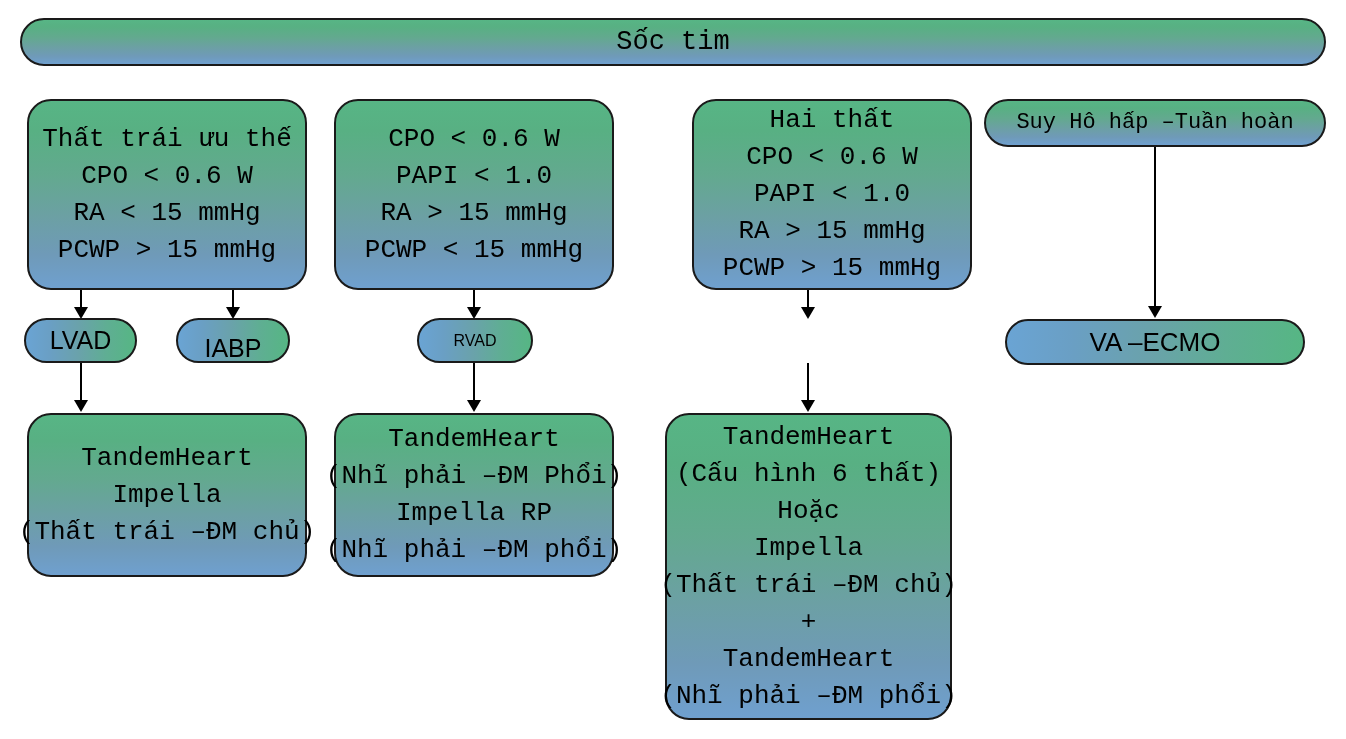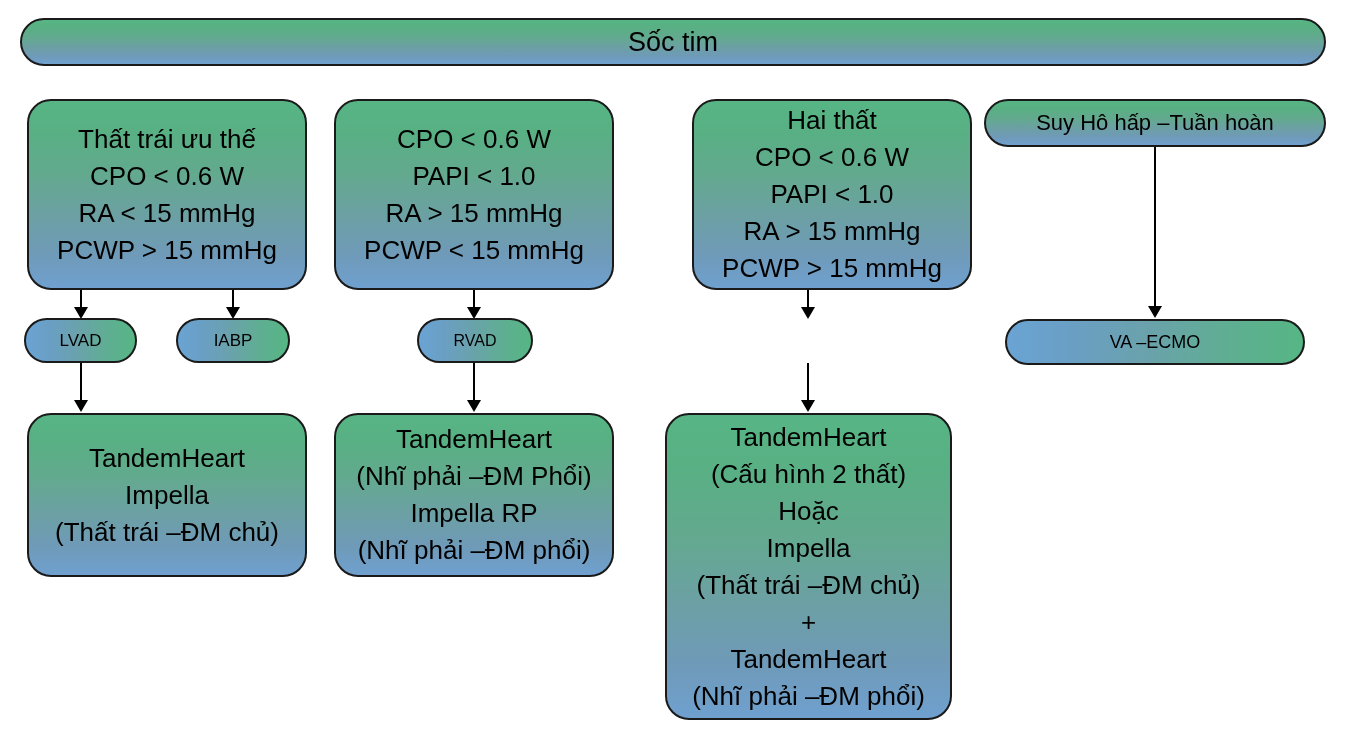--- a/index.html
+++ b/index.html
@@ -36,20 +36,21 @@
     font-size: 26px;
     line-height: 37px;
     color: #000000;
     white-space: nowrap;
     z-index: 2;
   }
 
   
   .grad-v {
     background: linear-gradient(to bottom, #57b585 0%, #58b083 16%, #63a98f 40%, #6ca0a4 62%, #6f9ab8 82%, #6fa0cf 100%);
+    font-family: Liberation Mono, monospace;
   }
   
   .grad-h {
     background: linear-gradient(to right, #6aa4d4 0%, #6a9fc4 22%, #6aa2ab 48%, #5fae93 74%, #56b684 100%);
   }
 
   .rounded-rect { border-radius: 24px; }
   .pill { border-radius: 999px; }
 
   .node .line { display: block; }
@@ -92,25 +93,25 @@
   <div class="connector" style="left:74px; top:290px; width:14px; height:30px;">
     <div class="conn-line" style="left:6px; top:0; height:20px;"></div>
     <div class="conn-head" style="left:0; top:17px;"></div>
   </div>
 
   <div class="connector" style="left:226px; top:290px; width:14px; height:30px;">
     <div class="conn-line" style="left:6px; top:0; height:20px;"></div>
     <div class="conn-head" style="left:0; top:17px;"></div>
   </div>
 
-  <div class="node pill grad-h" style="left:24px; top:318px; width:113px; height:45px; font-size:17px; line-height:25px;">
+  <div class="node pill grad-h" style="left:24px; top:318px; width:113px; height:45px; font-size:25px; line-height:25px;">
     <span class="line">LVAD</span>
   </div>
 
-  <div class="node pill grad-h" style="left:176px; top:318px; width:114px; height:45px; font-size:17px; line-height:25px;">
+  <div class="node pill grad-h" style="left:176px; top:318px; width:114px; height:45px; font-size:25px; line-height:25px;justify-content:flex-end;">
     <span class="line">IABP</span>
   </div>
 
   <div class="connector" style="left:74px; top:363px; width:14px; height:50px;">
     <div class="conn-line" style="left:6px; top:0; height:40px;"></div>
     <div class="conn-head" style="left:0; top:37px;"></div>
   </div>
 
   <div class="node rounded-rect grad-v" style="left:27px; top:413px; width:280px; height:164px;">
     <span class="line">TandemHeart</span>
@@ -160,35 +161,35 @@
   </div>
 
 
   <div class="connector" style="left:801px; top:363px; width:14px; height:50px;">
     <div class="conn-line" style="left:6px; top:0; height:40px;"></div>
     <div class="conn-head" style="left:0; top:37px;"></div>
   </div>
 
   <div class="node rounded-rect grad-v" style="left:665px; top:413px; width:287px; height:307px;">
     <span class="line">TandemHeart</span>
-    <span class="line">(Cấu hình 2 thất)</span>
+    <span class="line">(Cấu hình 6 thất)</span>
     <span class="line">Hoặc</span>
     <span class="line">Impella</span>
     <span class="line">(Thất trái –ĐM chủ)</span>
     <span class="line">+</span>
     <span class="line">TandemHeart</span>
     <span class="line">(Nhĩ phải –ĐM phổi)</span>
   </div>
 
   <div class="node rounded-rect grad-v" style="left:984px; top:99px; width:342px; height:48px; font-size:22px; line-height:26px;">
     <span class="line">Suy Hô hấp –Tuần hoàn</span>
   </div>
 
   <div class="connector" style="left:1148px; top:147px; width:14px; height:172px;">
     <div class="conn-line" style="left:6px; top:0; height:162px;"></div>
     <div class="conn-head" style="left:0; top:159px;"></div>
   </div>
 
-  <div class="node pill grad-h" style="left:1005px; top:319px; width:300px; height:46px; font-size:18px; line-height:26px;">
+  <div class="node pill grad-h" style="left:1005px; top:319px; width:300px; height:46px; font-size:26px; line-height:26px;">
     <span class="line">VA –ECMO</span>
   </div>
 
 </div>
 
 </body></html>

